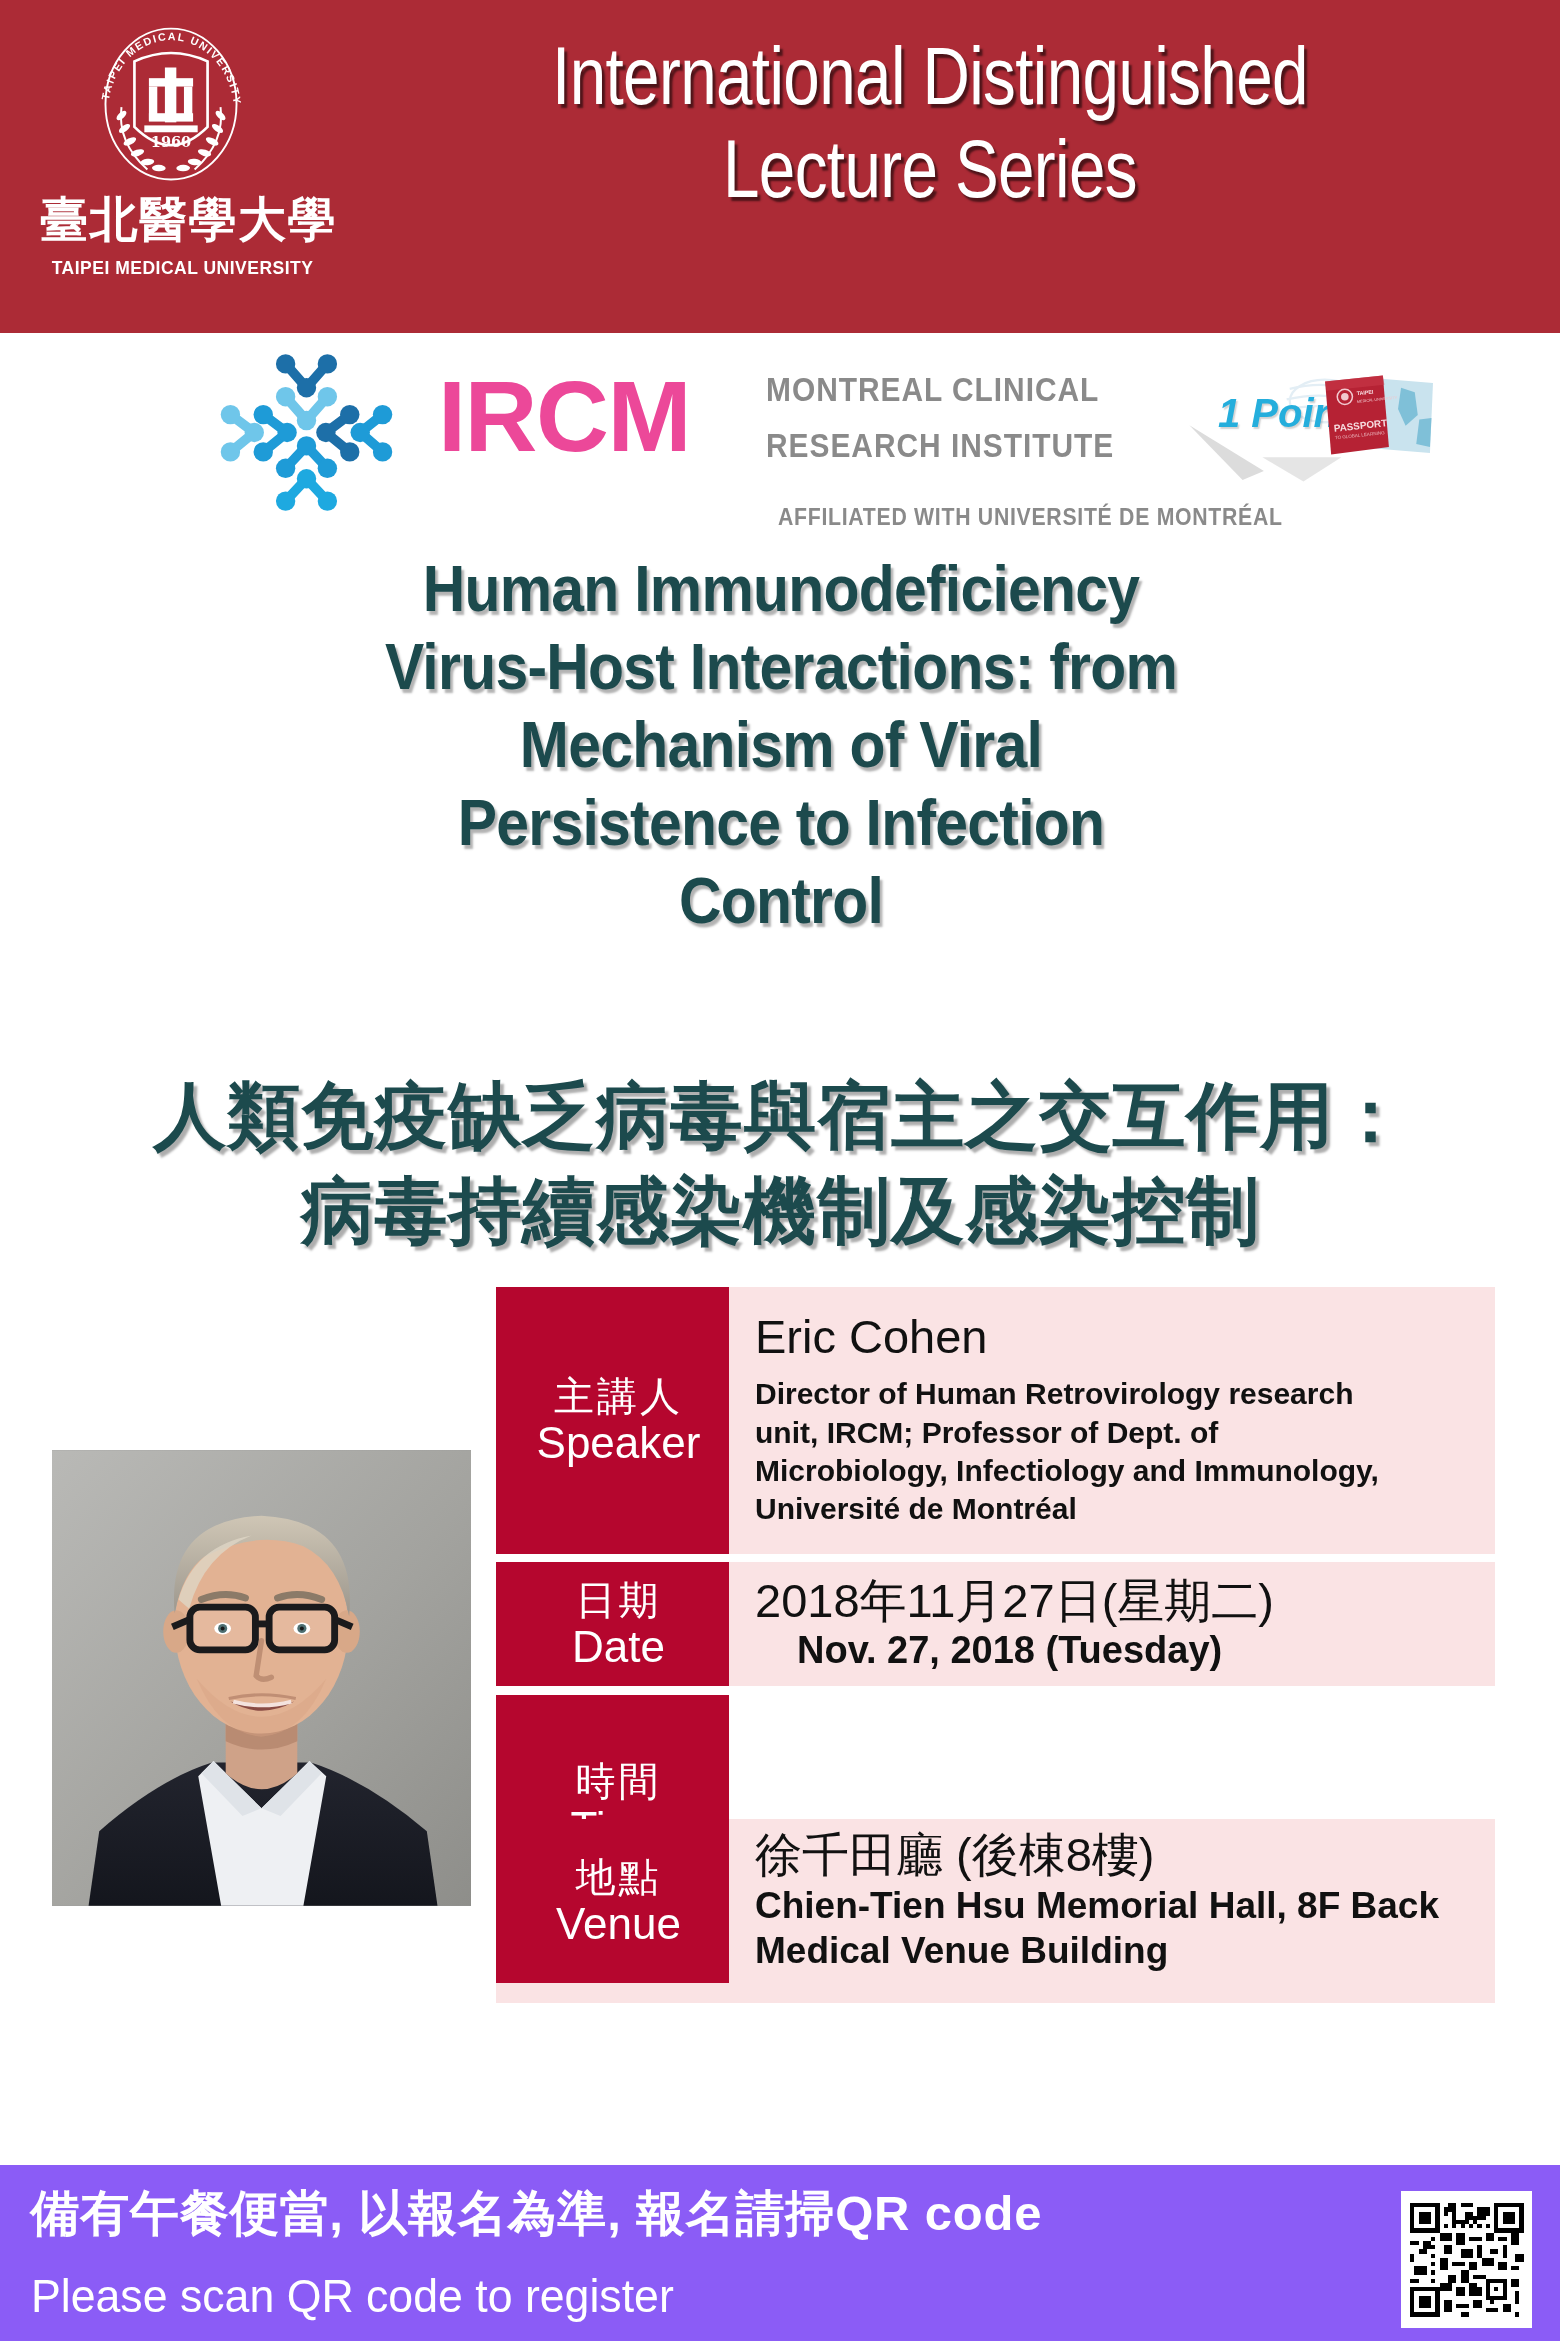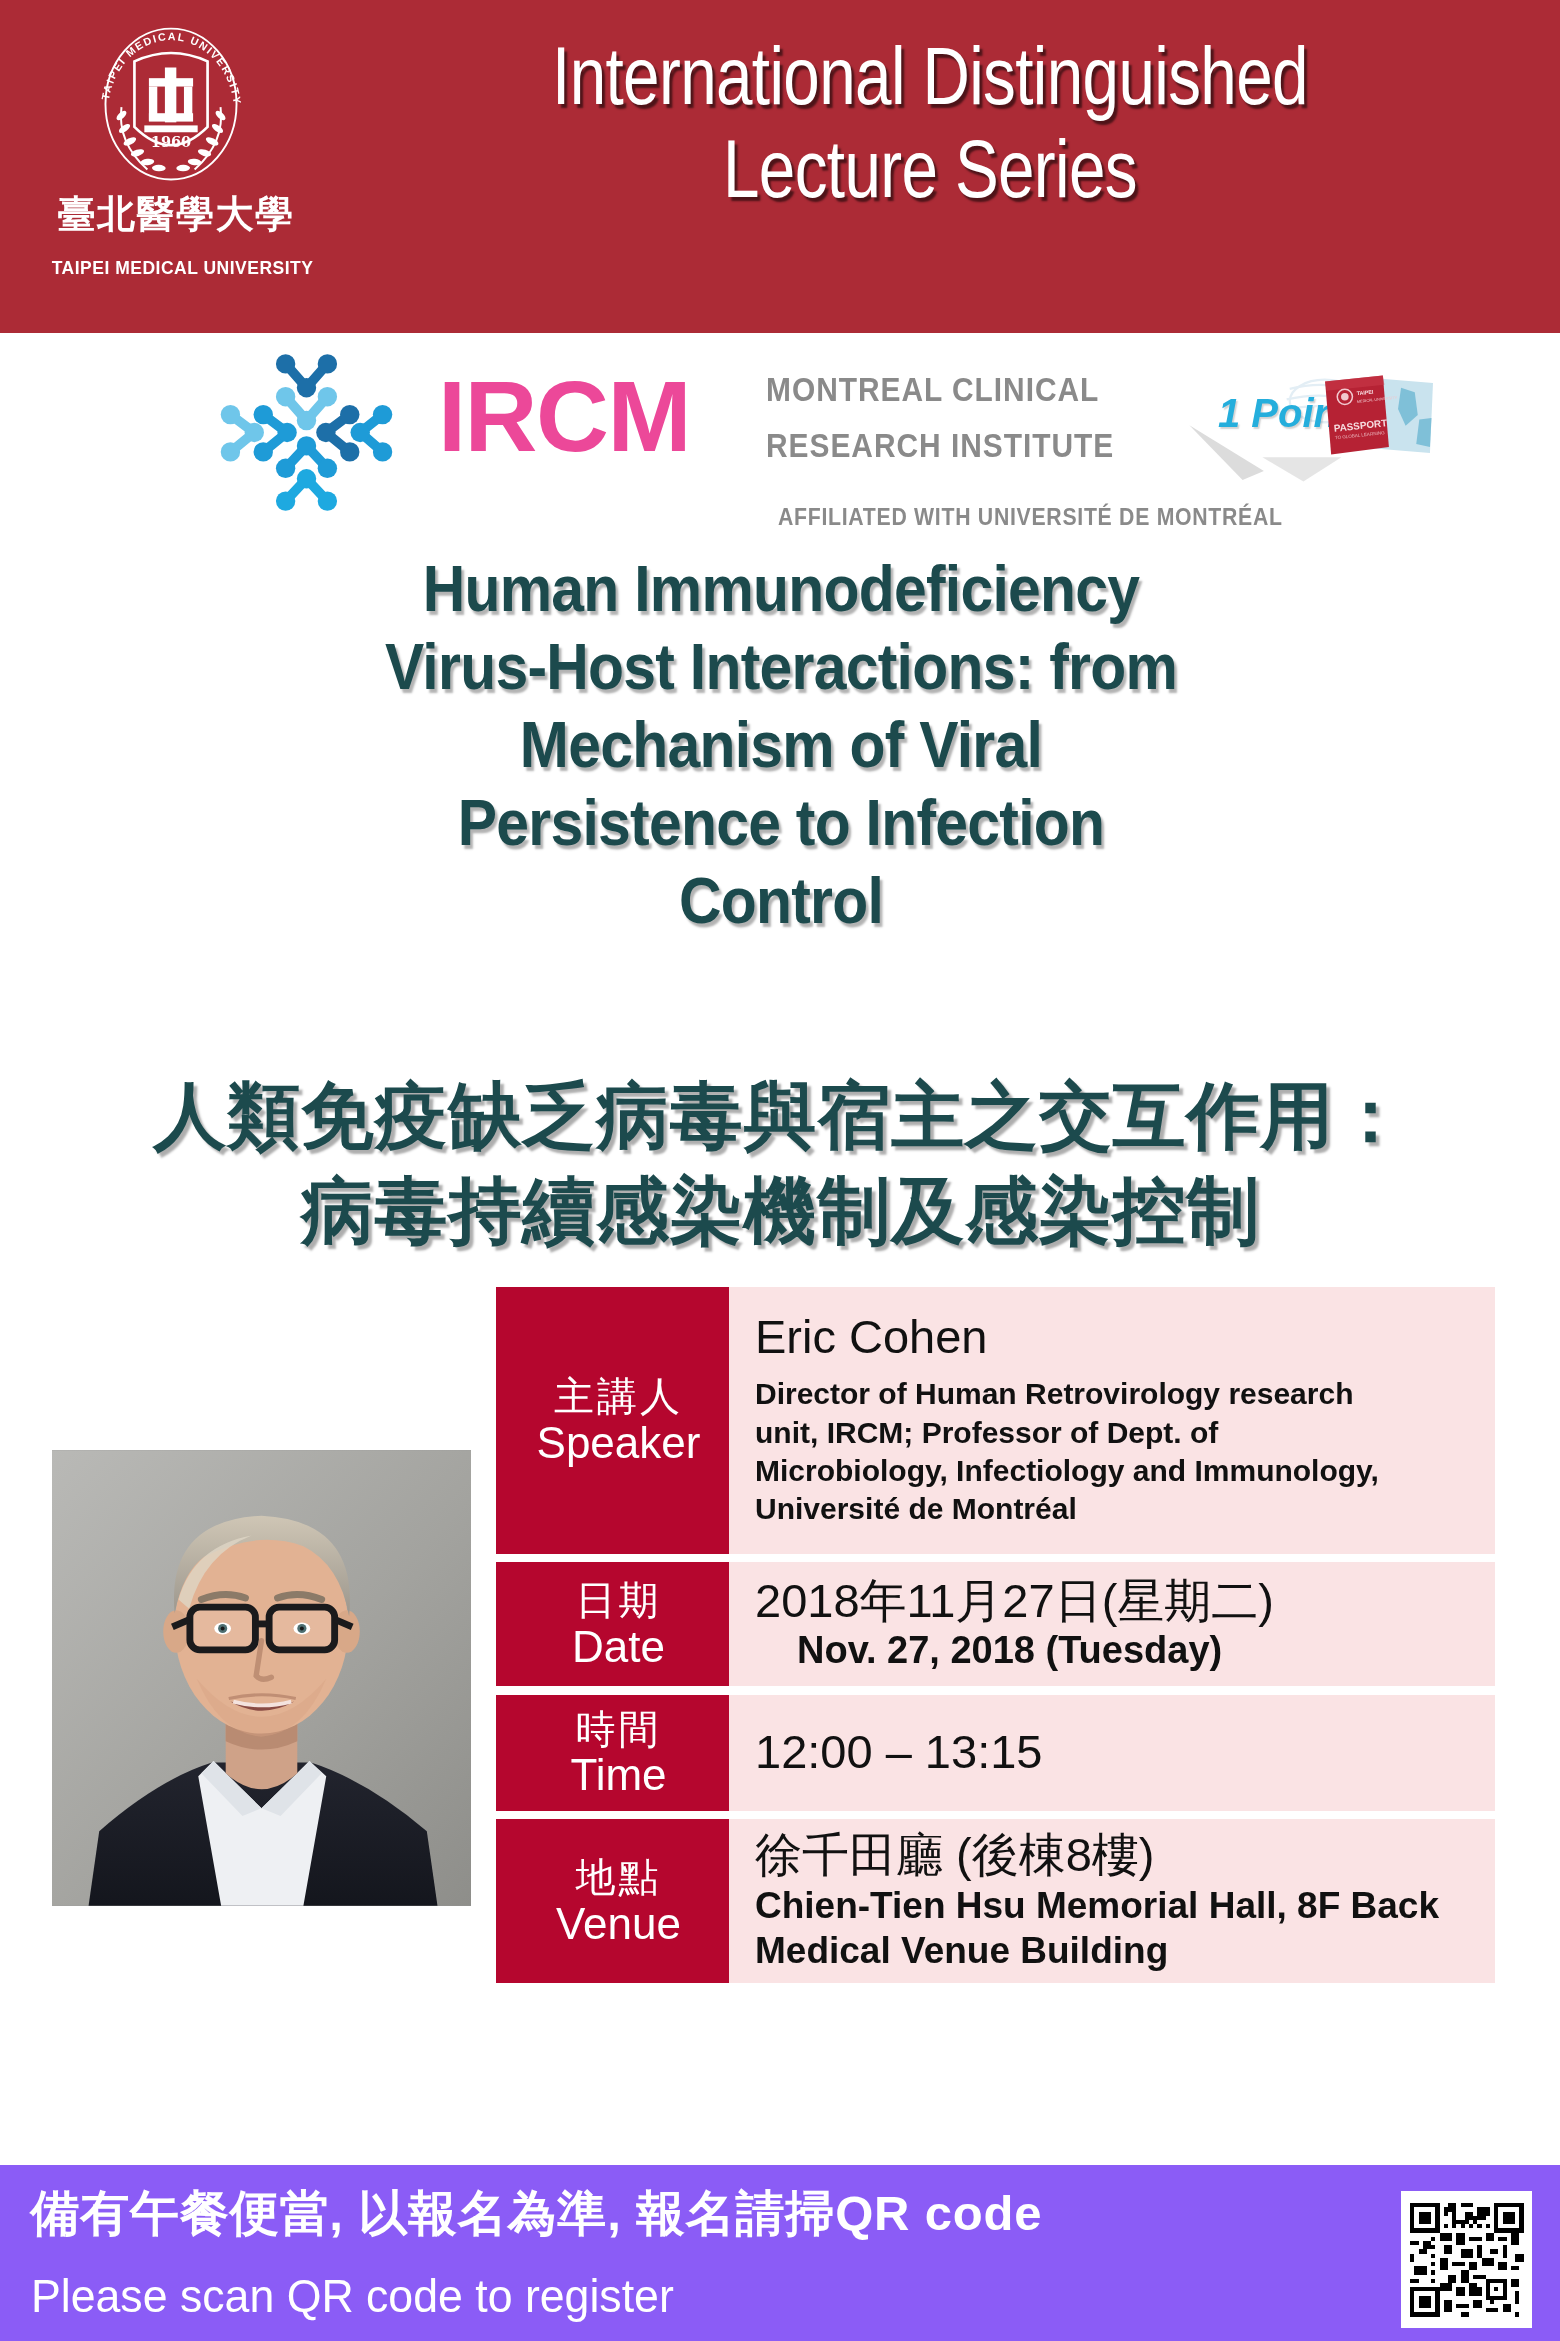--- a/index.html
+++ b/index.html
@@ -16,23 +16,23 @@
     background:#AC2B36;
   }
   .tmu-logo{
     position:absolute;left:38px;top:6.1px;width:259px;height:320px;
   }
   .crest{
     position:absolute;left:53px;top:7.6px;width:160px;height:187px;
   }
   .crest svg{width:100%;height:100%;display:block;}
   .tmu-cn{
-    position:absolute;left:16px;top:189px;width:244px;
+    position:absolute;left:2px;top:189px;width:244px;
     text-align:center;color:#fff;
-    font-size:38px;font-weight:bold;line-height:1;
+    font-size:48px;font-weight:bold;line-height:1;
     font-family:"DejaVu Serif",serif;
     letter-spacing:1.5px;
     white-space:nowrap;
   }
   .tmu-en{
     position:absolute;left:13.7px;top:252px;width:244px;
     text-align:center;color:#fff;
     font-size:17.5px;font-weight:bold;letter-spacing:0.5px;
     white-space:nowrap;
   }
@@ -126,21 +126,21 @@
     padding:16px 23px 17px 26px;
     display:flex;flex-direction:column;justify-content:center;
   }
   .val .name{font-size:47px;line-height:1.1;margin-bottom:12.2px;font-weight:normal;}
   .val .affil{font-size:30px;line-height:1.28;font-weight:bold;}
   .val .big{font-size:47px;line-height:1.16;font-weight:normal;}
   .val .mid{font-size:38px;line-height:1.2;font-weight:bold;margin-left:42px;}
   .val .mid2{font-size:37px;line-height:1.22;font-weight:bold;}
   .row-speaker{height:267px;}
   .row-date{height:124px;}
-  .row-time{height:116px;}
+  .row-time{height:116px;flex-direction:column;}
   .row-venue{height:164px;}
 
   
   .footer{
     position:absolute;left:0;top:2165px;width:1561px;height:177px;
     background:#8b5cf6;
   }
   .foot-cn{
     position:absolute;left:30.5px;top:24.4px;
     color:#fff;font-size:49px;font-weight:bold;line-height:1;

